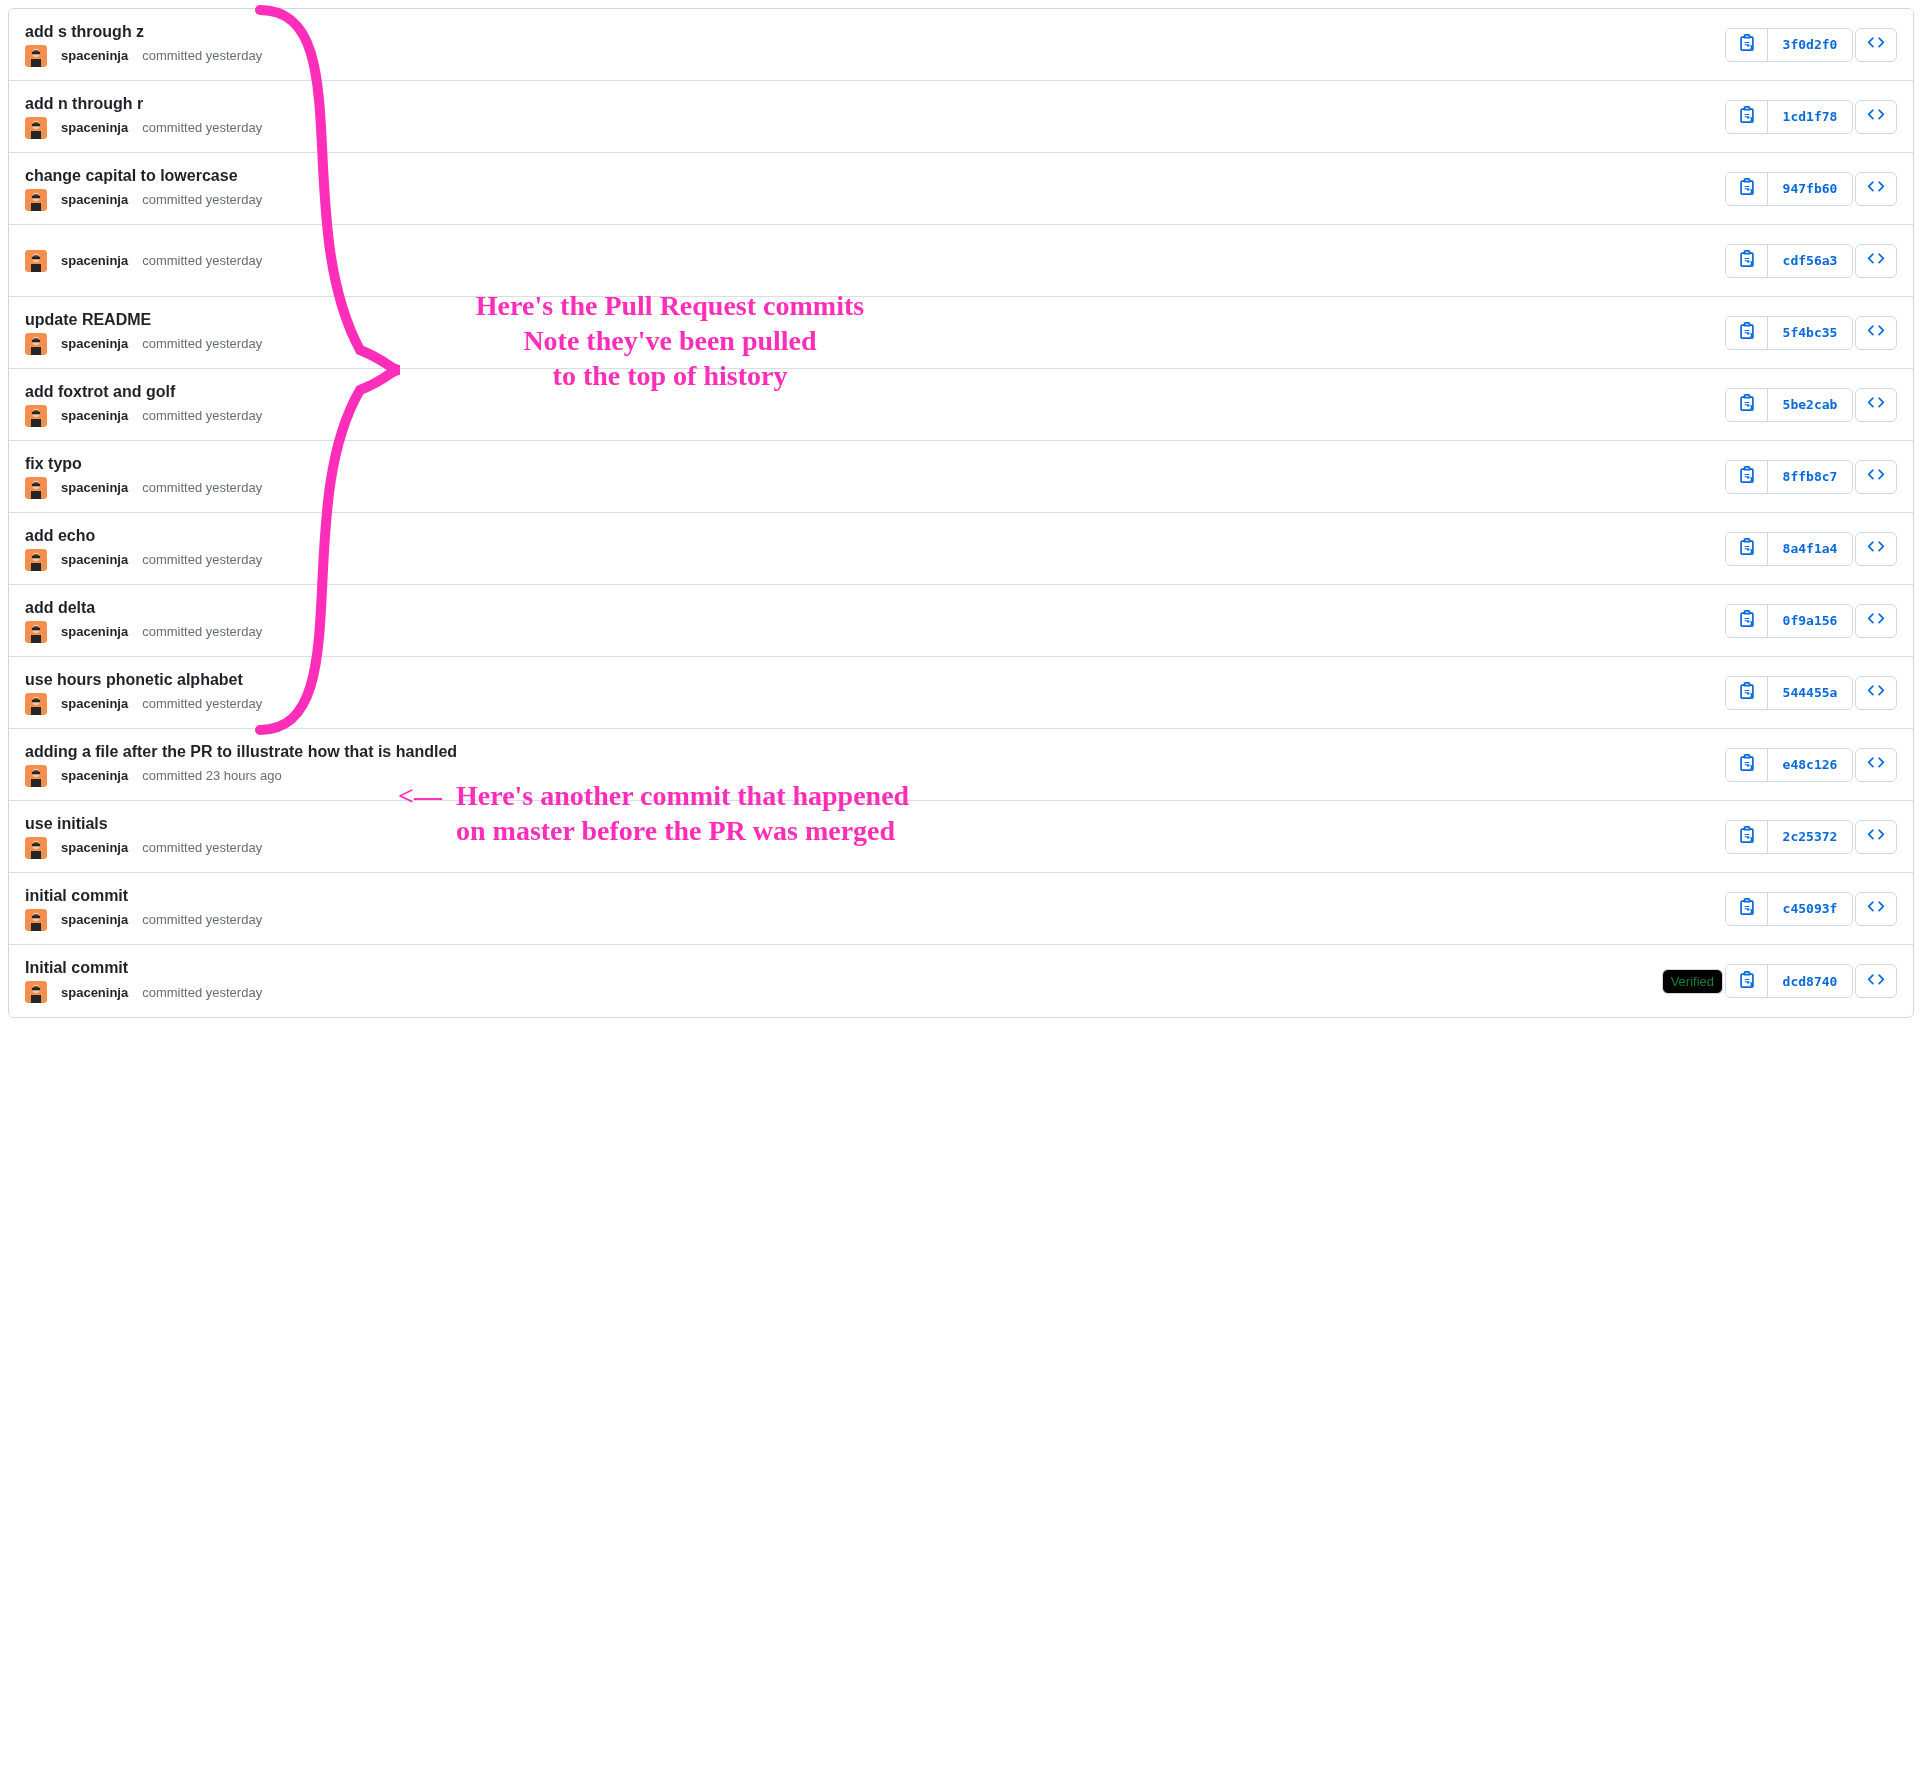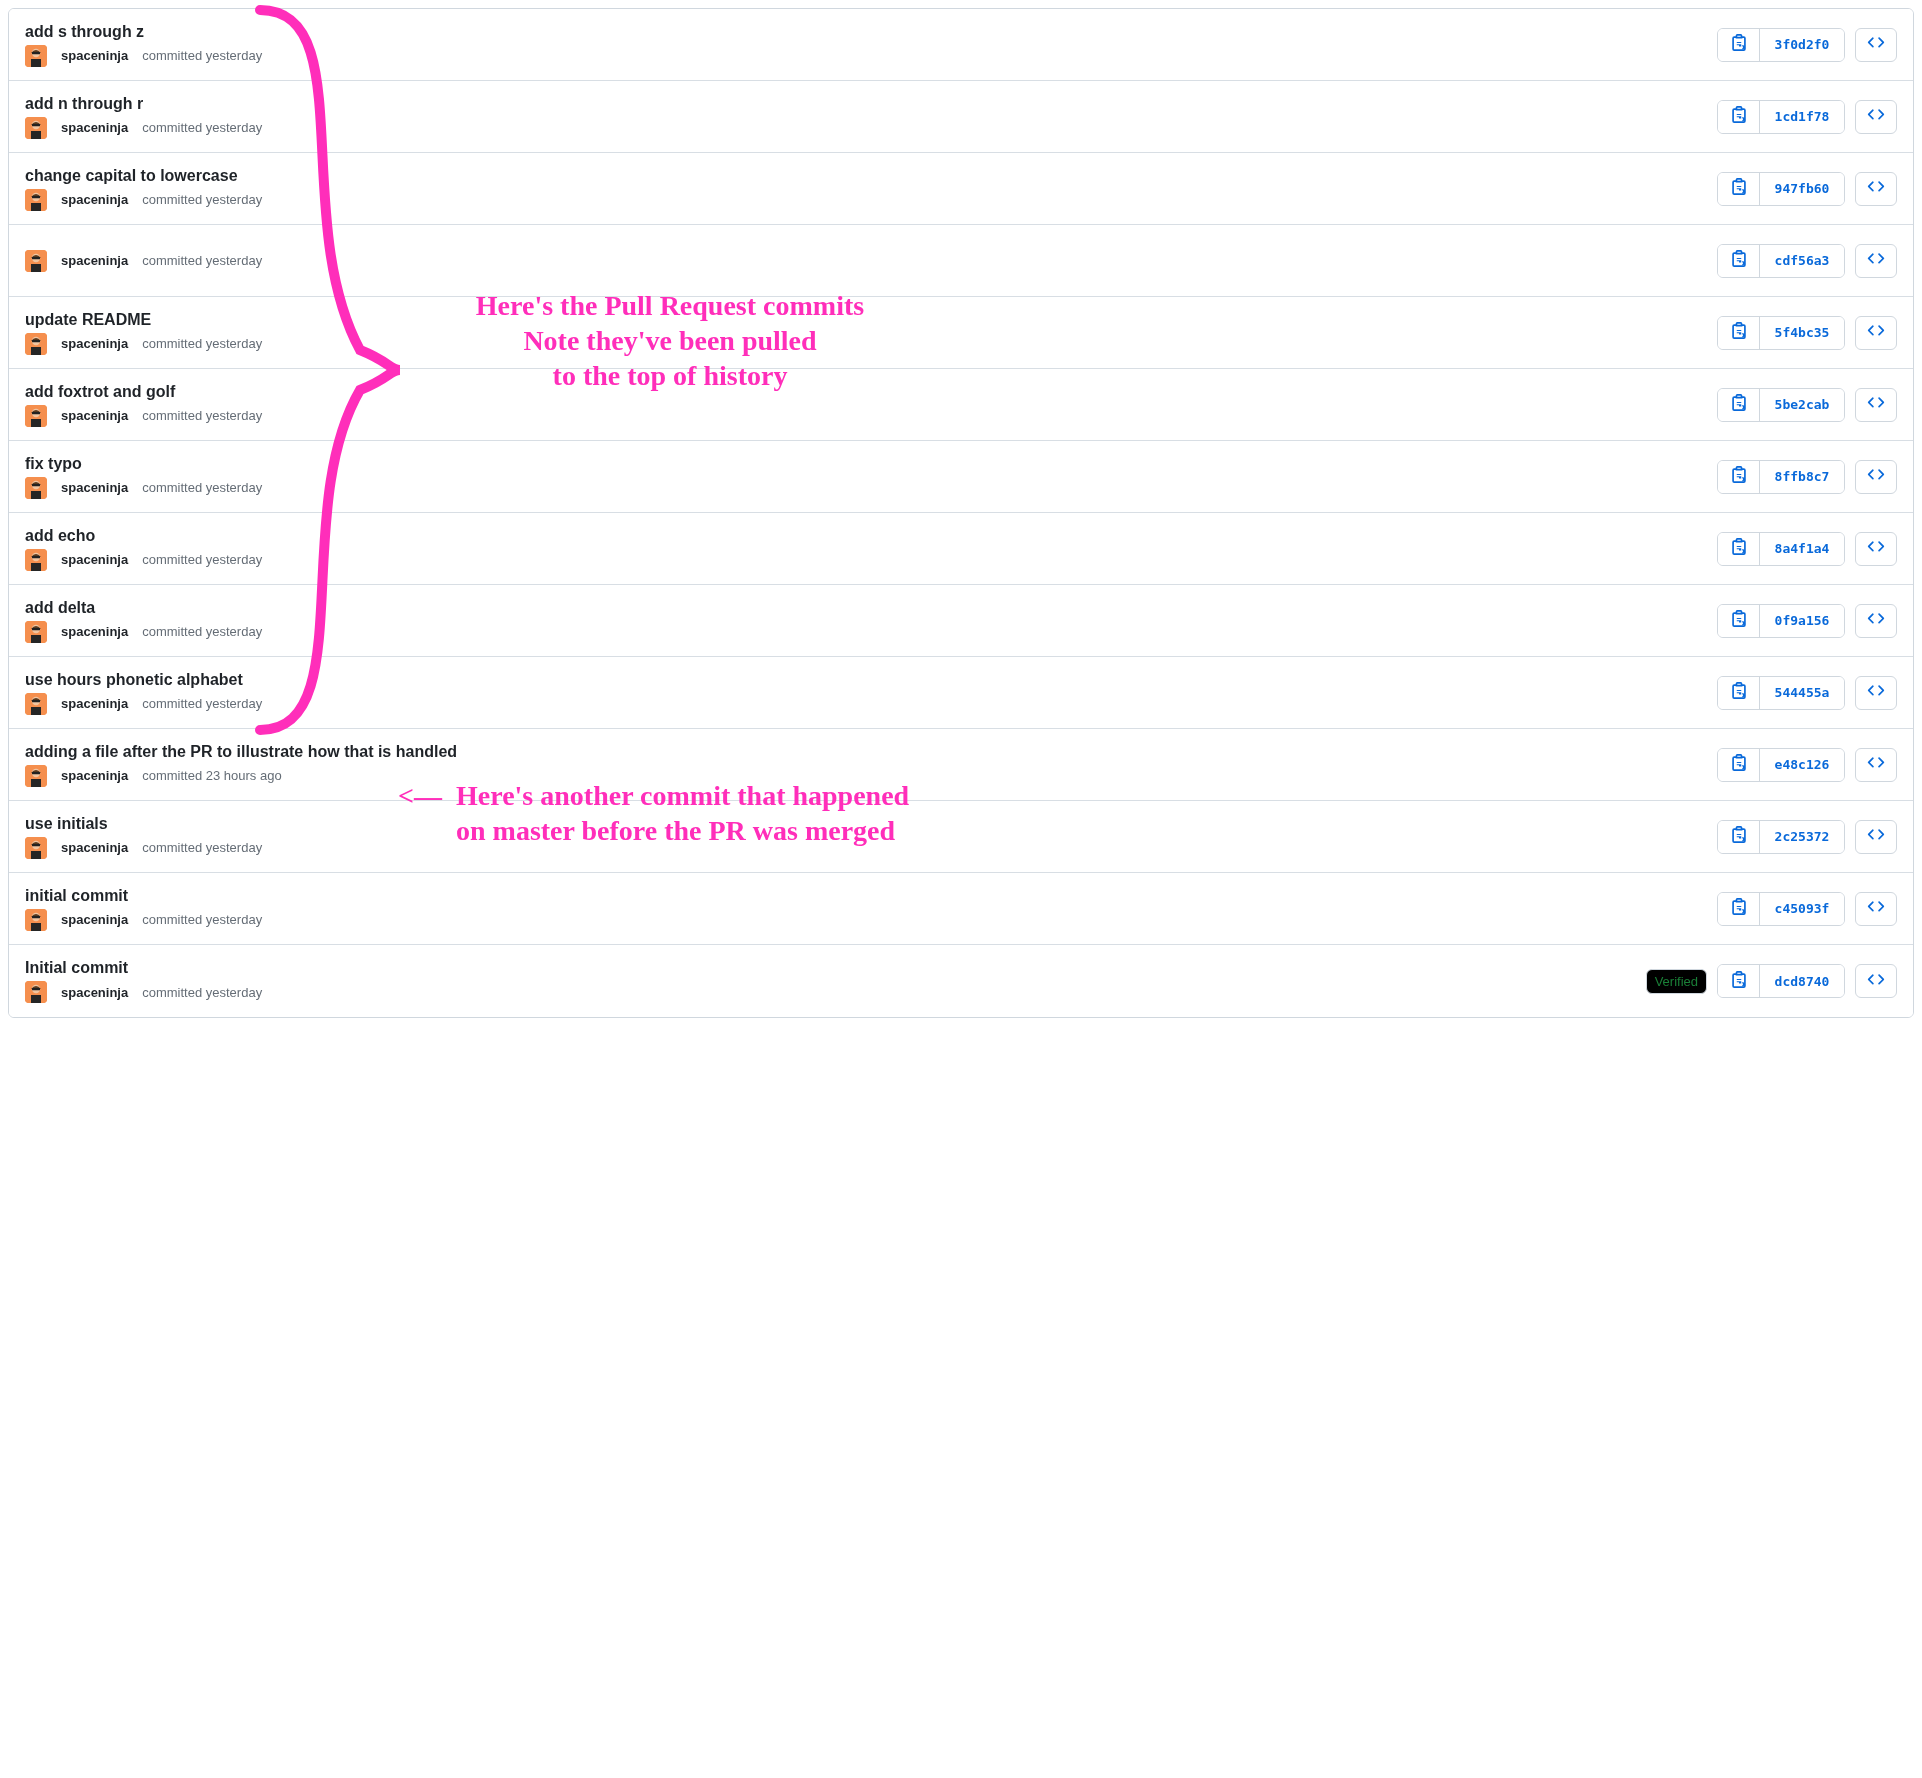--- a/index.html
+++ b/index.html
@@ -60,21 +60,21 @@
     .author {
       font-weight: 600;
       color: #1f2328;
     }
     .timestamp {
       color: #656d76;
     }
     .commit-actions {
       display: flex;
       align-items: center;
-      gap: 10px;
+      gap: 2px;
     }
     .verified-badge {
       border: 1px solid #d0d7de;
       border-radius: 6px;
       padding: 4px 8px;
       font-size: 13px;
       color: #1a7f37;
       background: #000000;
     }
     .sha-group {

